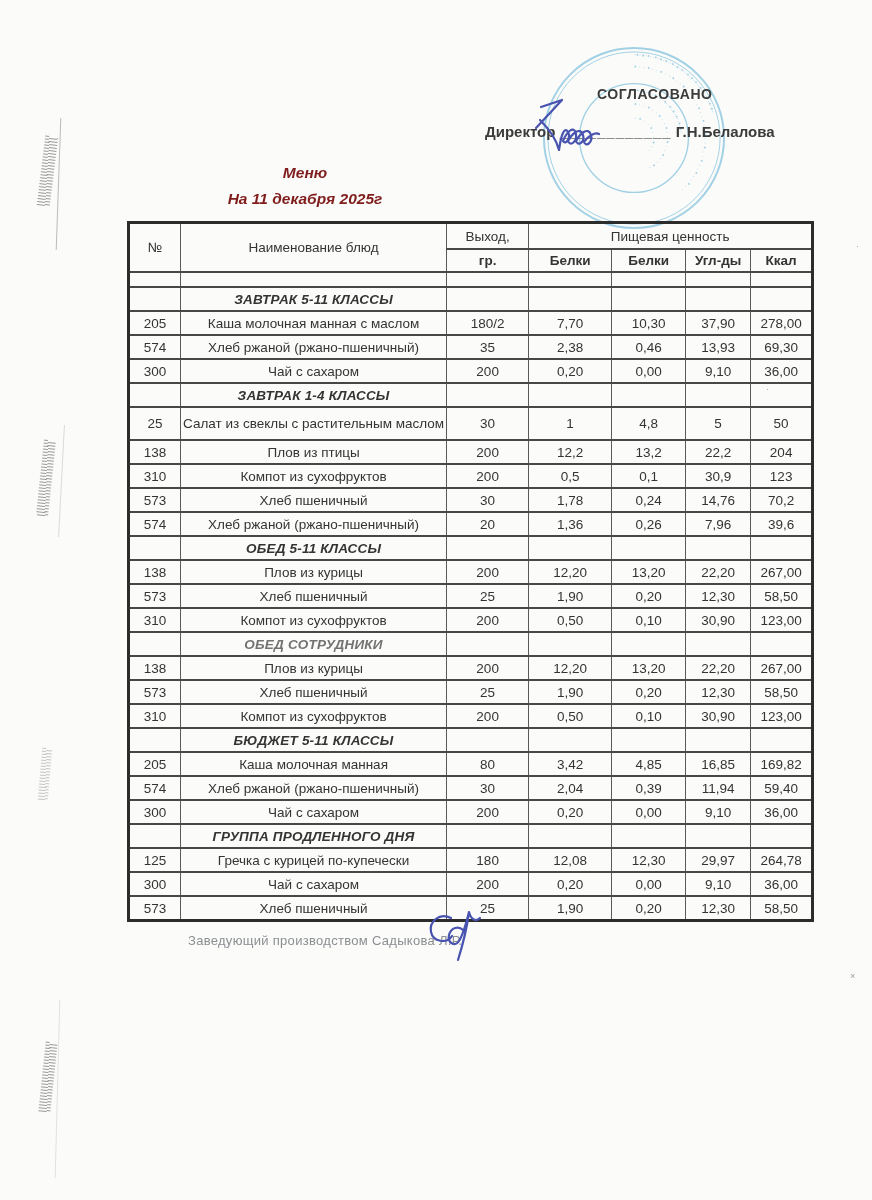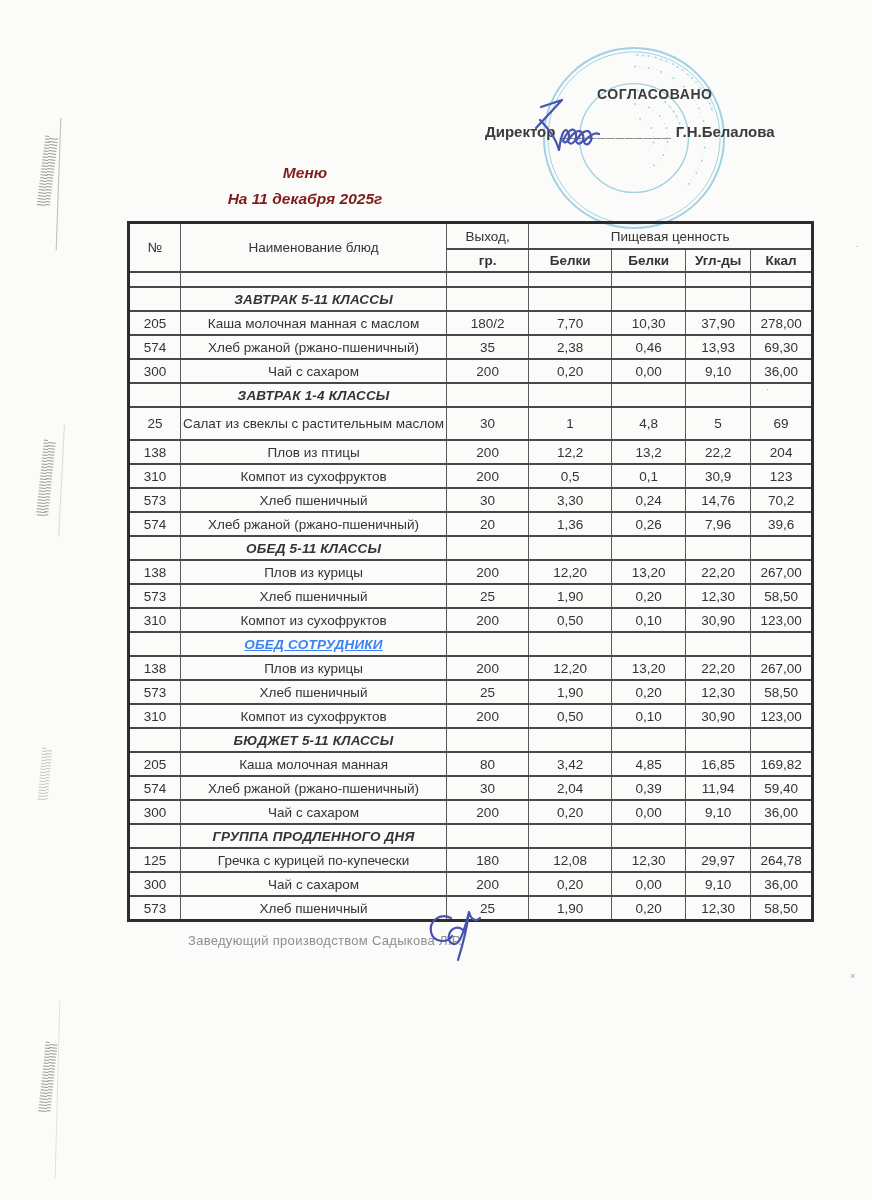--- a/index.html
+++ b/index.html
@@ -34,21 +34,21 @@
     border-top:2.2px solid #474747;border-bottom:2.2px solid #474747;
     text-align:center;vertical-align:middle;padding:0 2px;overflow:hidden;white-space:nowrap;}
   .menu-table{border:3px solid #2c2c2c;}
   tr.h1 td{height:24px;}
   tr.h2 td{height:21px;font-weight:bold;}
   tr.spacer-row td{height:13px;}
   tr.section-row td{height:22px;}
   tr.data-row td{height:22px;}
   tr.tall td{height:31px;}
   td.sec{font-weight:bold;font-style:italic;letter-spacing:.2px;}
-  tr.faded td.sec{color:#3b82f6;text-decoration:underline;}
+  tr.faded td.sec{color:#737373;}
   
   .footer-line{position:absolute;left:188px;top:933px;font-size:13px;color:#8b8e92;letter-spacing:.3px;}
   .stamp text{fill:var(--stamp,#8cc6e0);font-size:7px;letter-spacing:2px;}
   .stamp circle{stroke:var(--stamp,#8cc6e0);fill:none;}
 </style>
 </head>
 <body>
 
 <div class="smudge" style="left:41px;top:136px;width:13px;height:70px;transform:rotate(7deg);"></div>
 <div class="scanline" style="left:58px;top:118px;height:132px;transform:rotate(2deg);"></div>
@@ -178,21 +178,21 @@
         <td></td>
         <td></td>
       </tr>
       <tr class="data-row tall">
         <td>25</td>
         <td>Салат из свеклы с растительным маслом</td>
         <td>30</td>
         <td>1</td>
         <td>4,8</td>
         <td>5</td>
-        <td>69</td>
+        <td>50</td>
       </tr>
       <tr class="data-row">
         <td>138</td>
         <td>Плов из птицы</td>
         <td>200</td>
         <td>12,2</td>
         <td>13,2</td>
         <td>22,2</td>
         <td>204</td>
       </tr>
@@ -202,21 +202,21 @@
         <td>200</td>
         <td>0,5</td>
         <td>0,1</td>
         <td>30,9</td>
         <td>123</td>
       </tr>
       <tr class="data-row">
         <td>573</td>
         <td>Хлеб пшеничный</td>
         <td>30</td>
-        <td>3,30</td>
+        <td>1,78</td>
         <td>0,24</td>
         <td>14,76</td>
         <td>70,2</td>
       </tr>
       <tr class="data-row">
         <td>574</td>
         <td>Хлеб ржаной (ржано-пшеничный)</td>
         <td>20</td>
         <td>1,36</td>
         <td>0,26</td>

